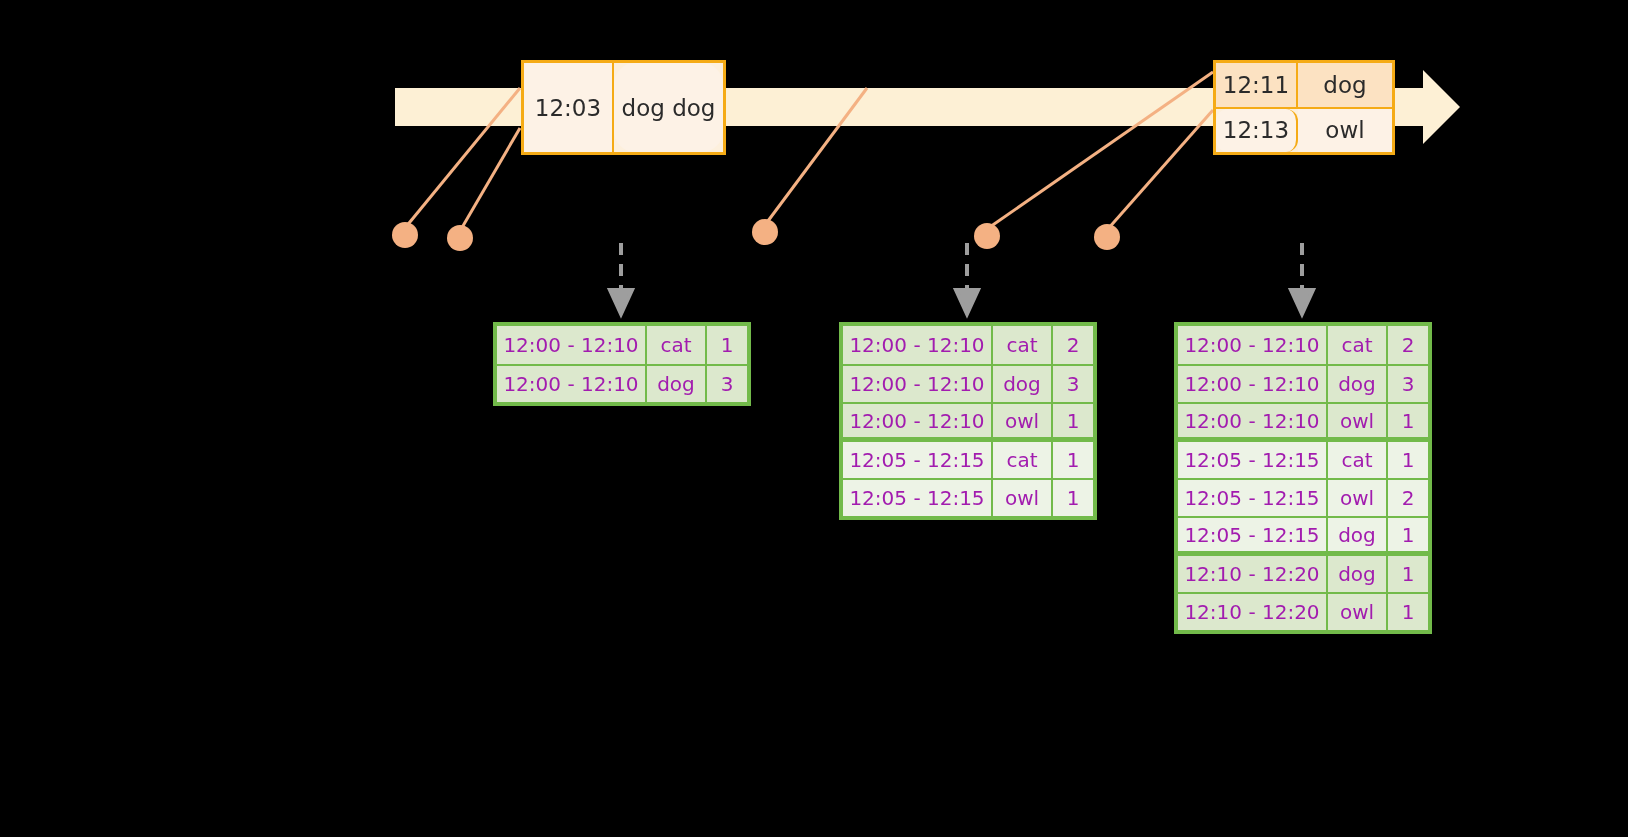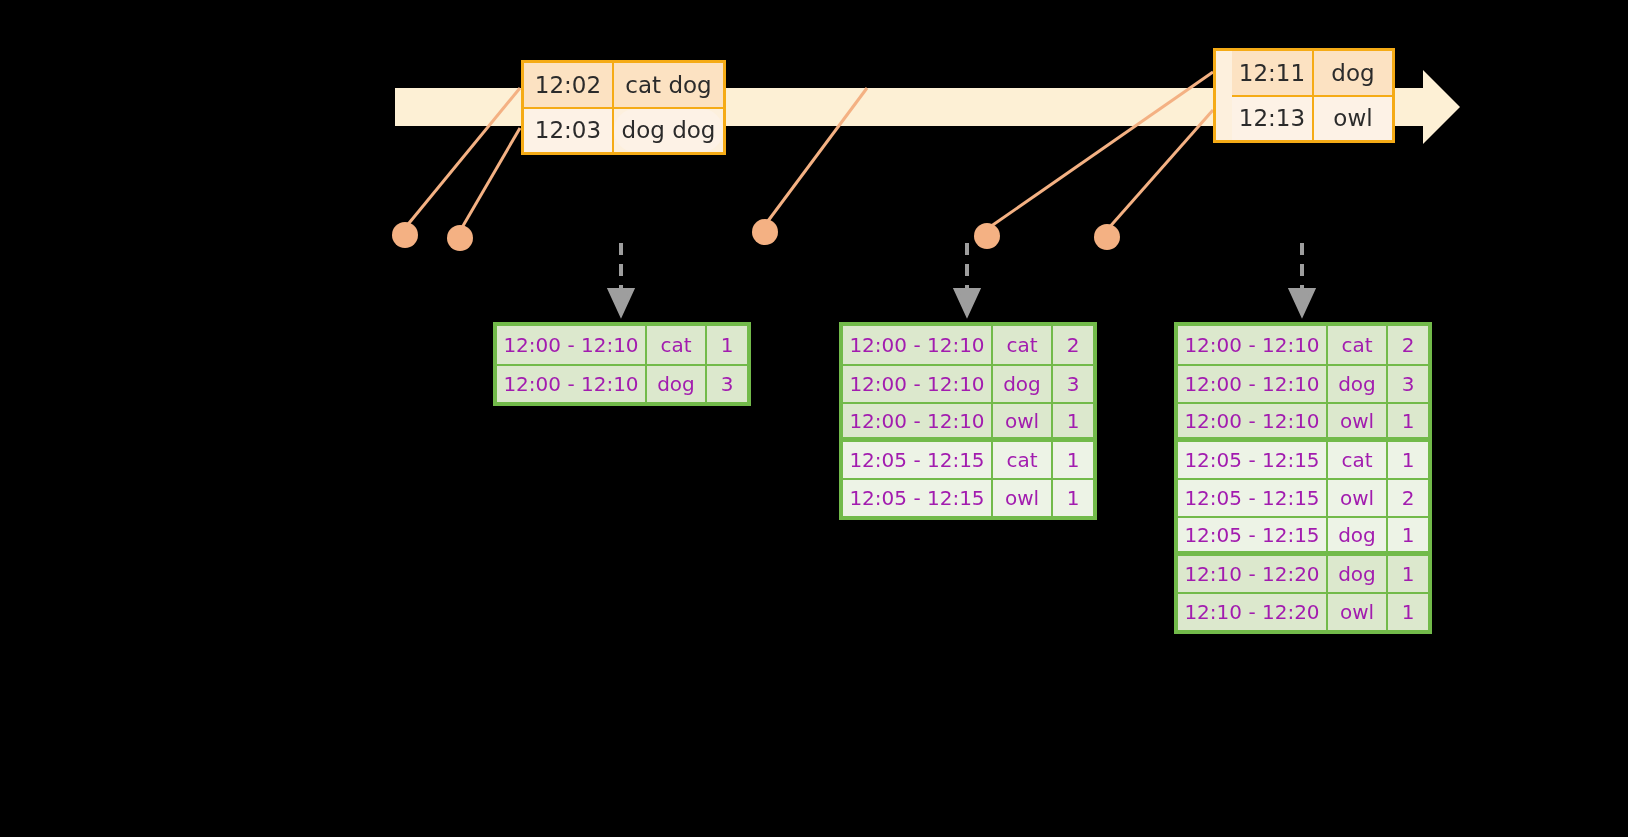--- a/index.html
+++ b/index.html
@@ -64,38 +64,34 @@
       <line x1="621" y1="243" x2="621" y2="290" stroke-dasharray="12,9"></line>
       <polygon points="610,290 632,290 621,314"></polygon>
       <line x1="967" y1="243" x2="967" y2="290" stroke-dasharray="12,9"></line>
       <polygon points="956,290 978,290 967,314"></polygon>
       <line x1="1302" y1="243" x2="1302" y2="290" stroke-dasharray="12,9"></line>
       <polygon points="1291,290 1313,290 1302,314"></polygon>
     </g>
   </svg>
 
   <div class="event-box" style="left:521px;top:60px;width:205px;height:95px;">
-    <div class="event-row r0">
-      <div class="ev-time ev-font" style="width:88px;">12:02</div>
-      <div class="ev-words ev-font" style="flex:1;">cat dog</div>
-    </div>
     <div class="event-row r1">
       <div class="ev-time ev-font" style="width:88px;">12:03</div>
       <div class="ev-words ev-font" style="flex:1;border-radius:21px;">dog dog</div>
     </div>
   </div>
 
 
-  <div class="event-box" style="left:1213px;top:48px;width:182px;height:95px;padding-left:16px;">
+  <div class="event-box" style="left:1213px;top:60px;width:182px;height:95px;">
     <div class="event-row r0">
       <div class="ev-time ev-font" style="width:80px;">12:11</div>
       <div class="ev-words ev-font" style="flex:1;">dog</div>
     </div>
     <div class="event-row r1">
-      <div class="ev-time ev-font" style="width:80px;">12:13</div>
+      <div class="ev-time ev-font" style="width:80px;border-radius:12px;">12:13</div>
       <div class="ev-words ev-font" style="flex:1;">owl</div>
     </div>
   </div>
 
   <div class="dot" style="left:392px;top:222px;"></div>
   <div class="dot" style="left:447px;top:225px;"></div>
   <div class="dot" style="left:752px;top:219px;"></div>
   <div class="dot" style="left:974px;top:223px;"></div>
   <div class="dot" style="left:1094px;top:224px;"></div>
 

